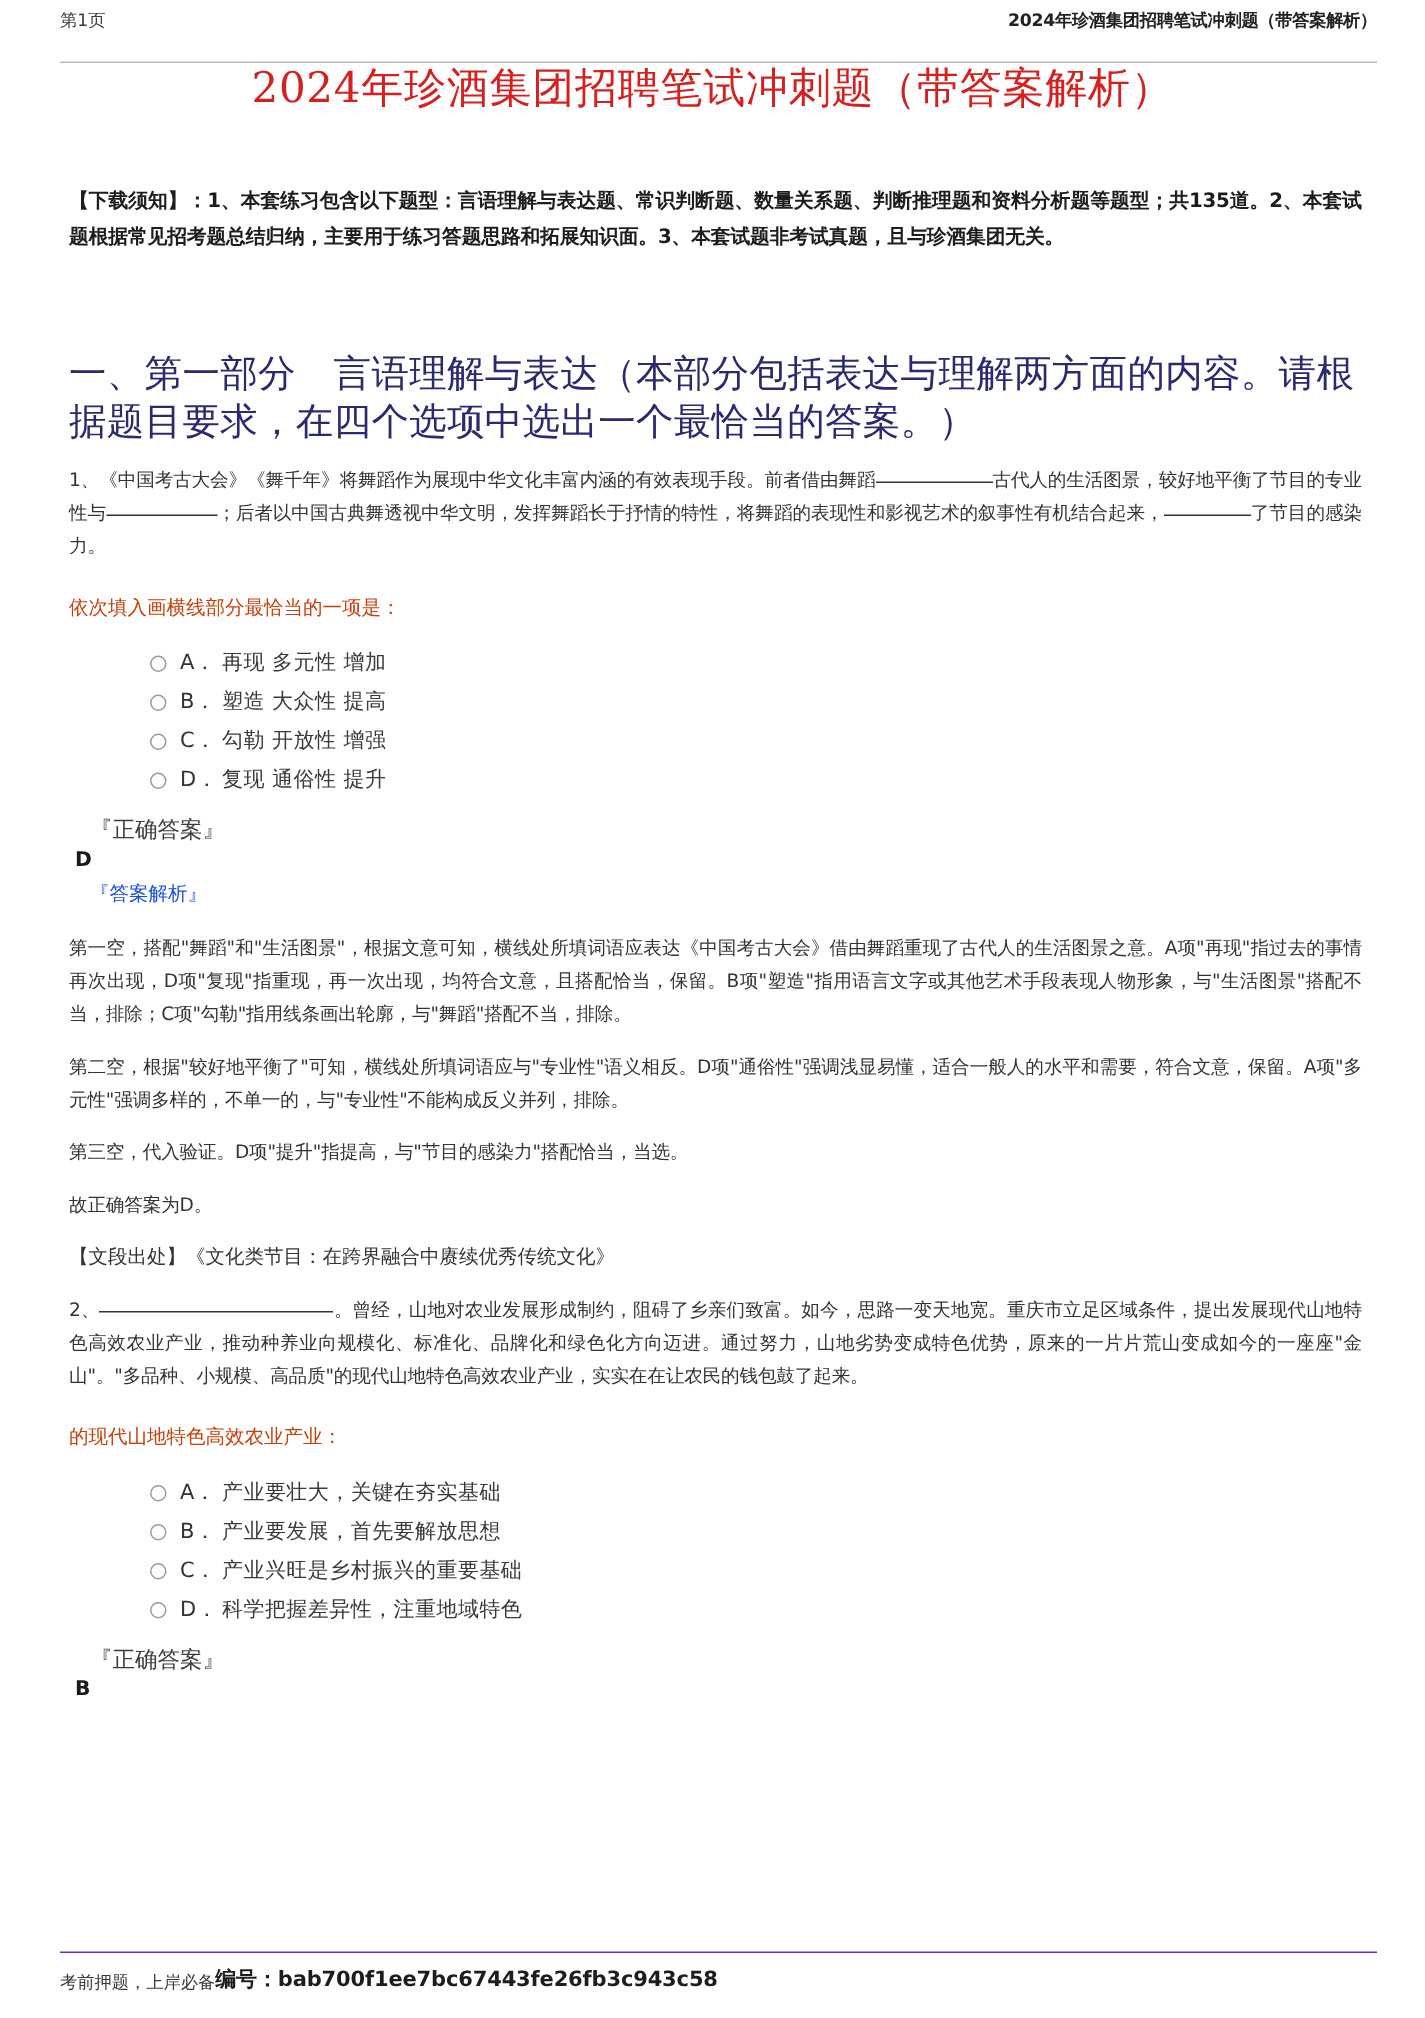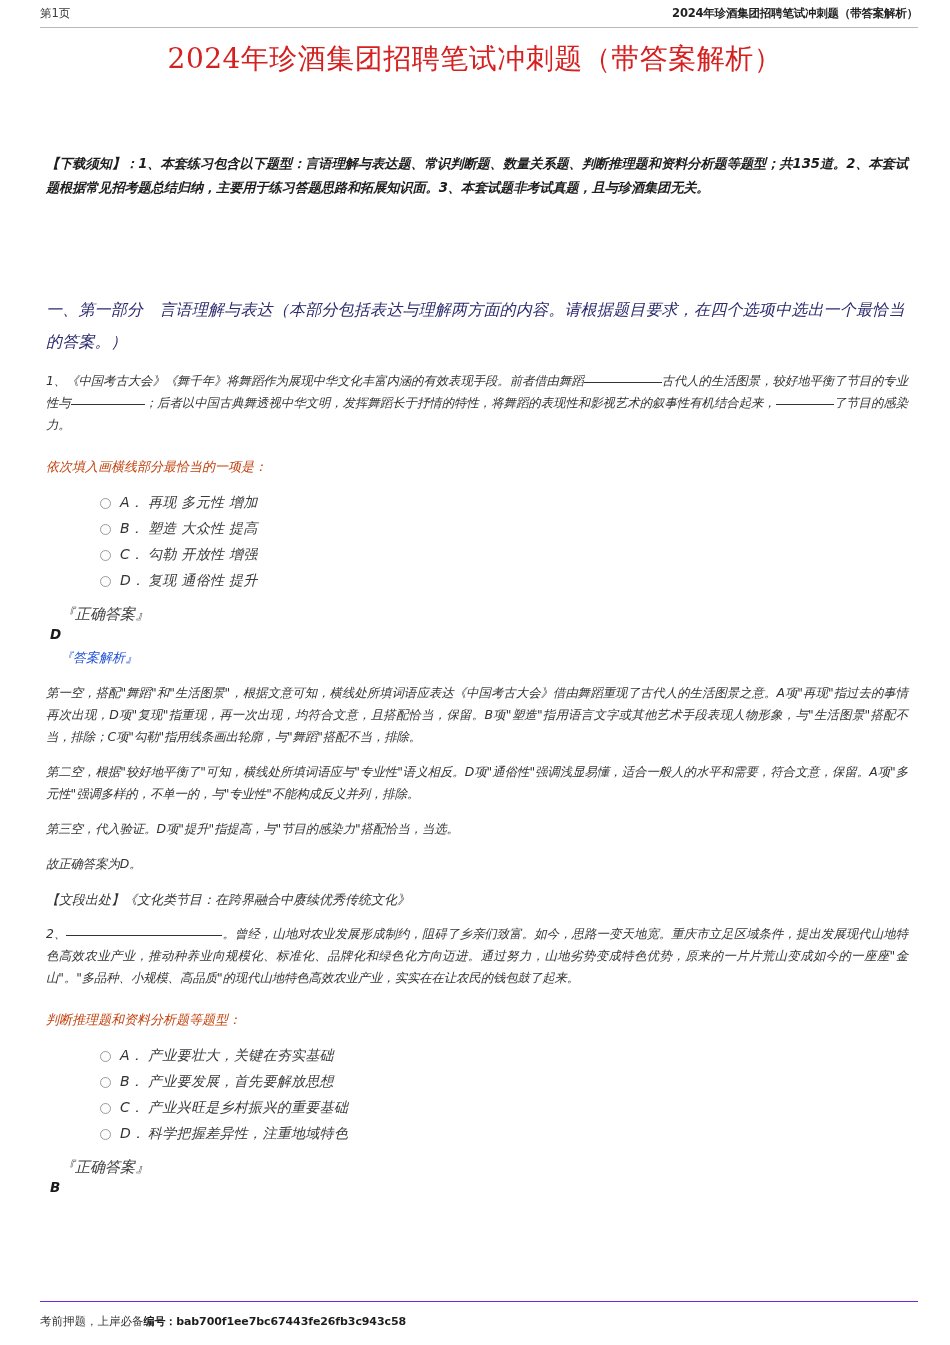--- a/index.html
+++ b/index.html
@@ -21,21 +21,21 @@
     position: relative;
     box-sizing: border-box;
   }
 
   
   .page-header {
     position: absolute;
     top: 0;
     left: 40px;
     right: 32px;
-    height: 28px;
+    height: 42px;
     display: flex;
     align-items: flex-start;
     justify-content: space-between;
     border-bottom: 1px solid #b8b8b8;
     padding-top: 6px;
     box-sizing: border-box;
   }
   .header-left {
     font-size: 11.5px;
     color: #3a3a3a;
@@ -61,39 +61,38 @@
     font-size: 28px;
     font-weight: 400;
     color: #d52020;
     letter-spacing: 0.5px;
     white-space: nowrap;
   }
 
   
   .content {
     position: absolute;
-    top: 152px;
+    top: 123px;
     left: 46px;
     width: 862px;
-    font-style: italic;
   }
 
   .notice {
     font-size: 13.2px;
     line-height: 24px;
     color: #1d1d1d;
     text-align: justify;
     font-weight: 600;
     letter-spacing: -0.1px;
   }
 
   .section-heading {
-    margin-top: 94px;
+    margin-top: 62px;
     font-family: "DejaVu Serif", "Liberation Serif", serif;
-    font-size: 16px;
+    font-size: 25px;
     line-height: 32px;
     color: #2b2a6e;
     letter-spacing: 0.2px;
   }
 
   .question {
     margin-top: 12px;
   }
   .q-body {
     font-size: 12.4px;
@@ -203,21 +202,21 @@
     display: flex;
     align-items: flex-end;
     padding-bottom: 2px;
     box-sizing: border-box;
   }
   .footer-left {
     font-size: 11.5px;
     color: #3a3a3a;
   }
   .footer-right {
-    font-size: 11px;
+    font-size: 14px;
     color: #1d1d1d;
     font-weight: 600;
     letter-spacing: -0.1px;
   }
 </style>
 </head>
 <body>
 
 <div class="page">
 
@@ -276,21 +275,21 @@
       <div class="source">
         <span>【文段出处】</span><span>《文化类节目：在跨界融合中赓续优秀传统文化》</span>
       </div>
     </div>
 
     <div class="question">
       <div class="q-body">
         <span>2、</span><span class="blank w4"></span><span>。曾经，山地对农业发展形成制约，阻碍了乡亲们致富。如今，思路一变天地宽。重庆市立足区域条件，提出发展现代山地特色高效农业产业，推动种养业向规模化、标准化、品牌化和绿色化方向迈进。通过努力，山地劣势变成特色优势，原来的一片片荒山变成如今的一座座"金山"。"多品种、小规模、高品质"的现代山地特色高效农业产业，实实在在让农民的钱包鼓了起来。</span>
       </div>
 
-      <div class="q-prompt">判断推理题和资料分析题等题型：</div>
+      <div class="q-prompt">的现代山地特色高效农业产业：</div>
 
       <div class="options">
         <div class="option">
           <span class="radio"></span>
           <span class="opt-letter">A．</span>
           <span class="opt-text">产业要壮大，关键在夯实基础</span>
         </div>
         <div class="option">
           <span class="radio"></span>
           <span class="opt-letter">B．</span>

